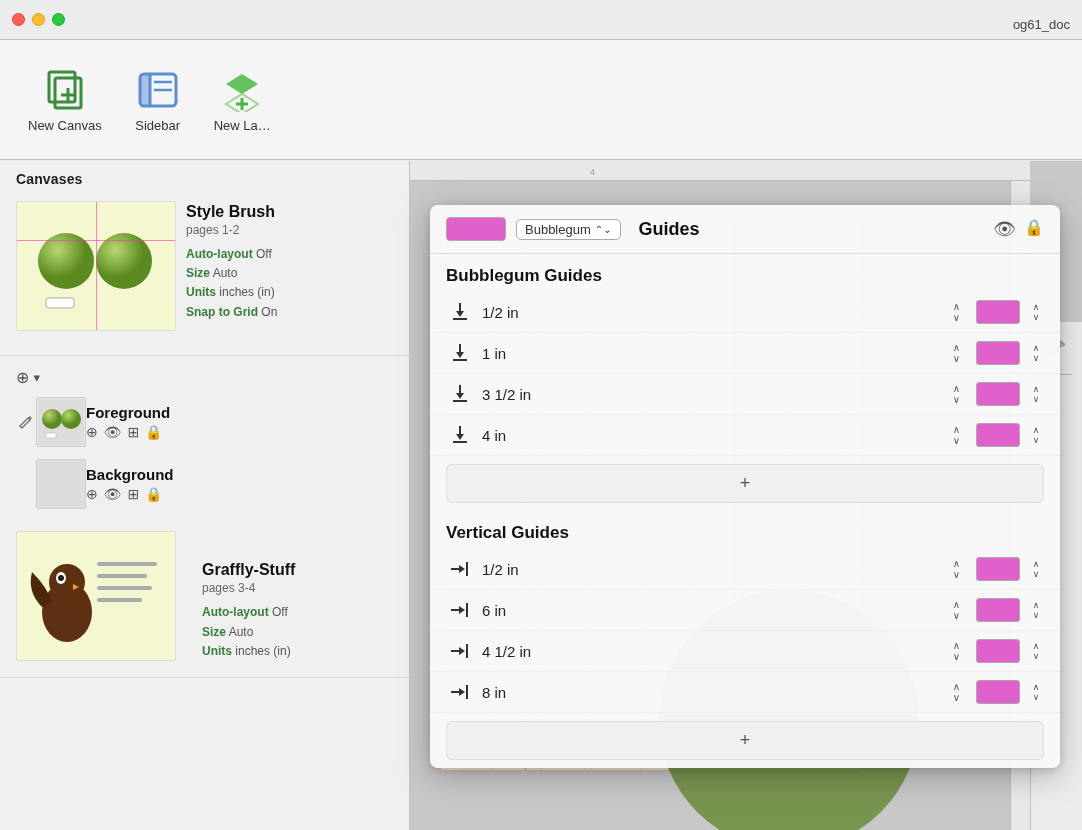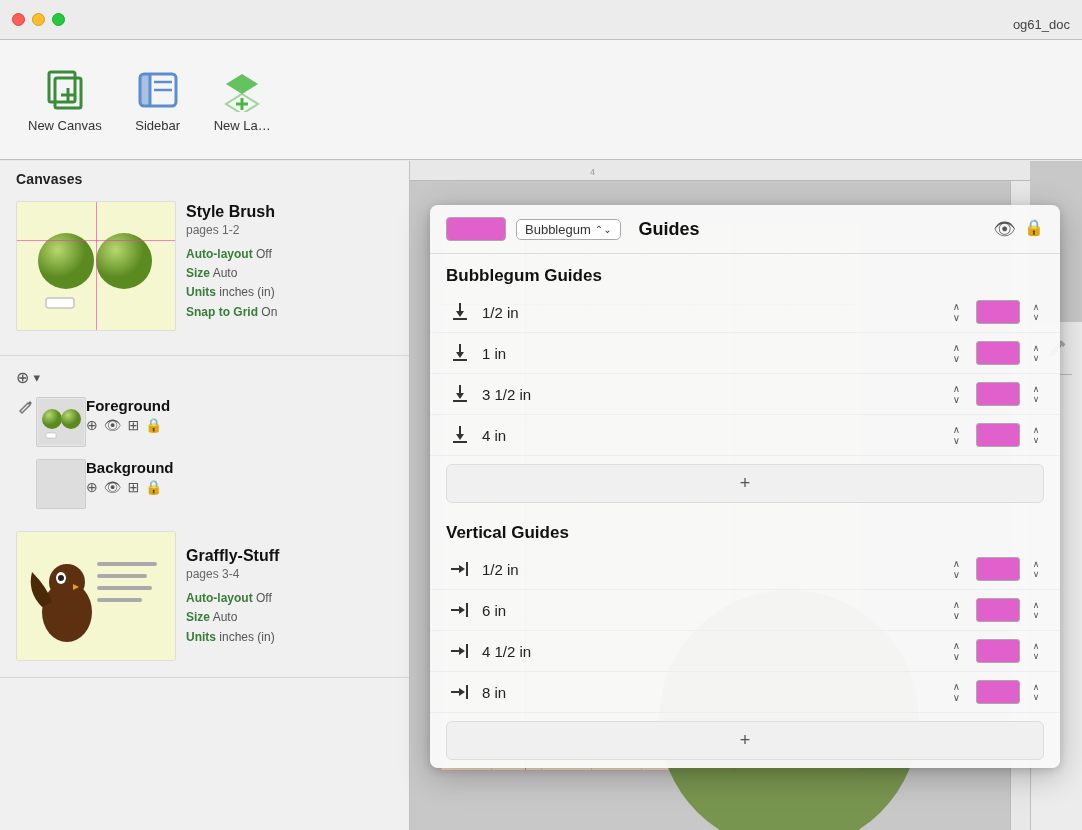--- a/index.html
+++ b/index.html
@@ -410,20 +410,21 @@
     }
 
     .sidebar-scroll {
       overflow-y: auto;
       height: 100%;
     }
 
     
     .layer-row {
       display: flex;
+      align-items: center;
       padding: 6px 0;
       gap: 0;
     }
     .layer-edit-icon {
       width: 20px;
       height: 20px;
       display: flex;
       align-items: center;
       justify-content: center;
       font-size: 13px;
@@ -588,21 +589,21 @@
             <span>⊕</span>
             <span>👁</span>
             <span>⊞</span>
             <span>🔒</span>
           </div>
         </div>
       </div>
     </div>
 
     <div class="canvas-item canvas-item-graffly">
-      <div style="display:flex; align-items:center; gap:10px;">
+      <div style="display:flex; align-items:flex-end; gap:26px;">
         <div class="graffly-preview">
           
           <svg width="160" height="130" viewBox="0 0 160 130">
             <rect width="160" height="130" fill="#f5f7d0"></rect>
 
             <ellipse cx="50" cy="80" rx="25" ry="30" fill="#5c3010"></ellipse>
             <circle cx="50" cy="50" r="18" fill="#5c3010"></circle>
             <ellipse cx="44" cy="46" rx="5" ry="6" fill="white"></ellipse>
             <circle cx="44" cy="46" r="3" fill="#222"></circle>
 

